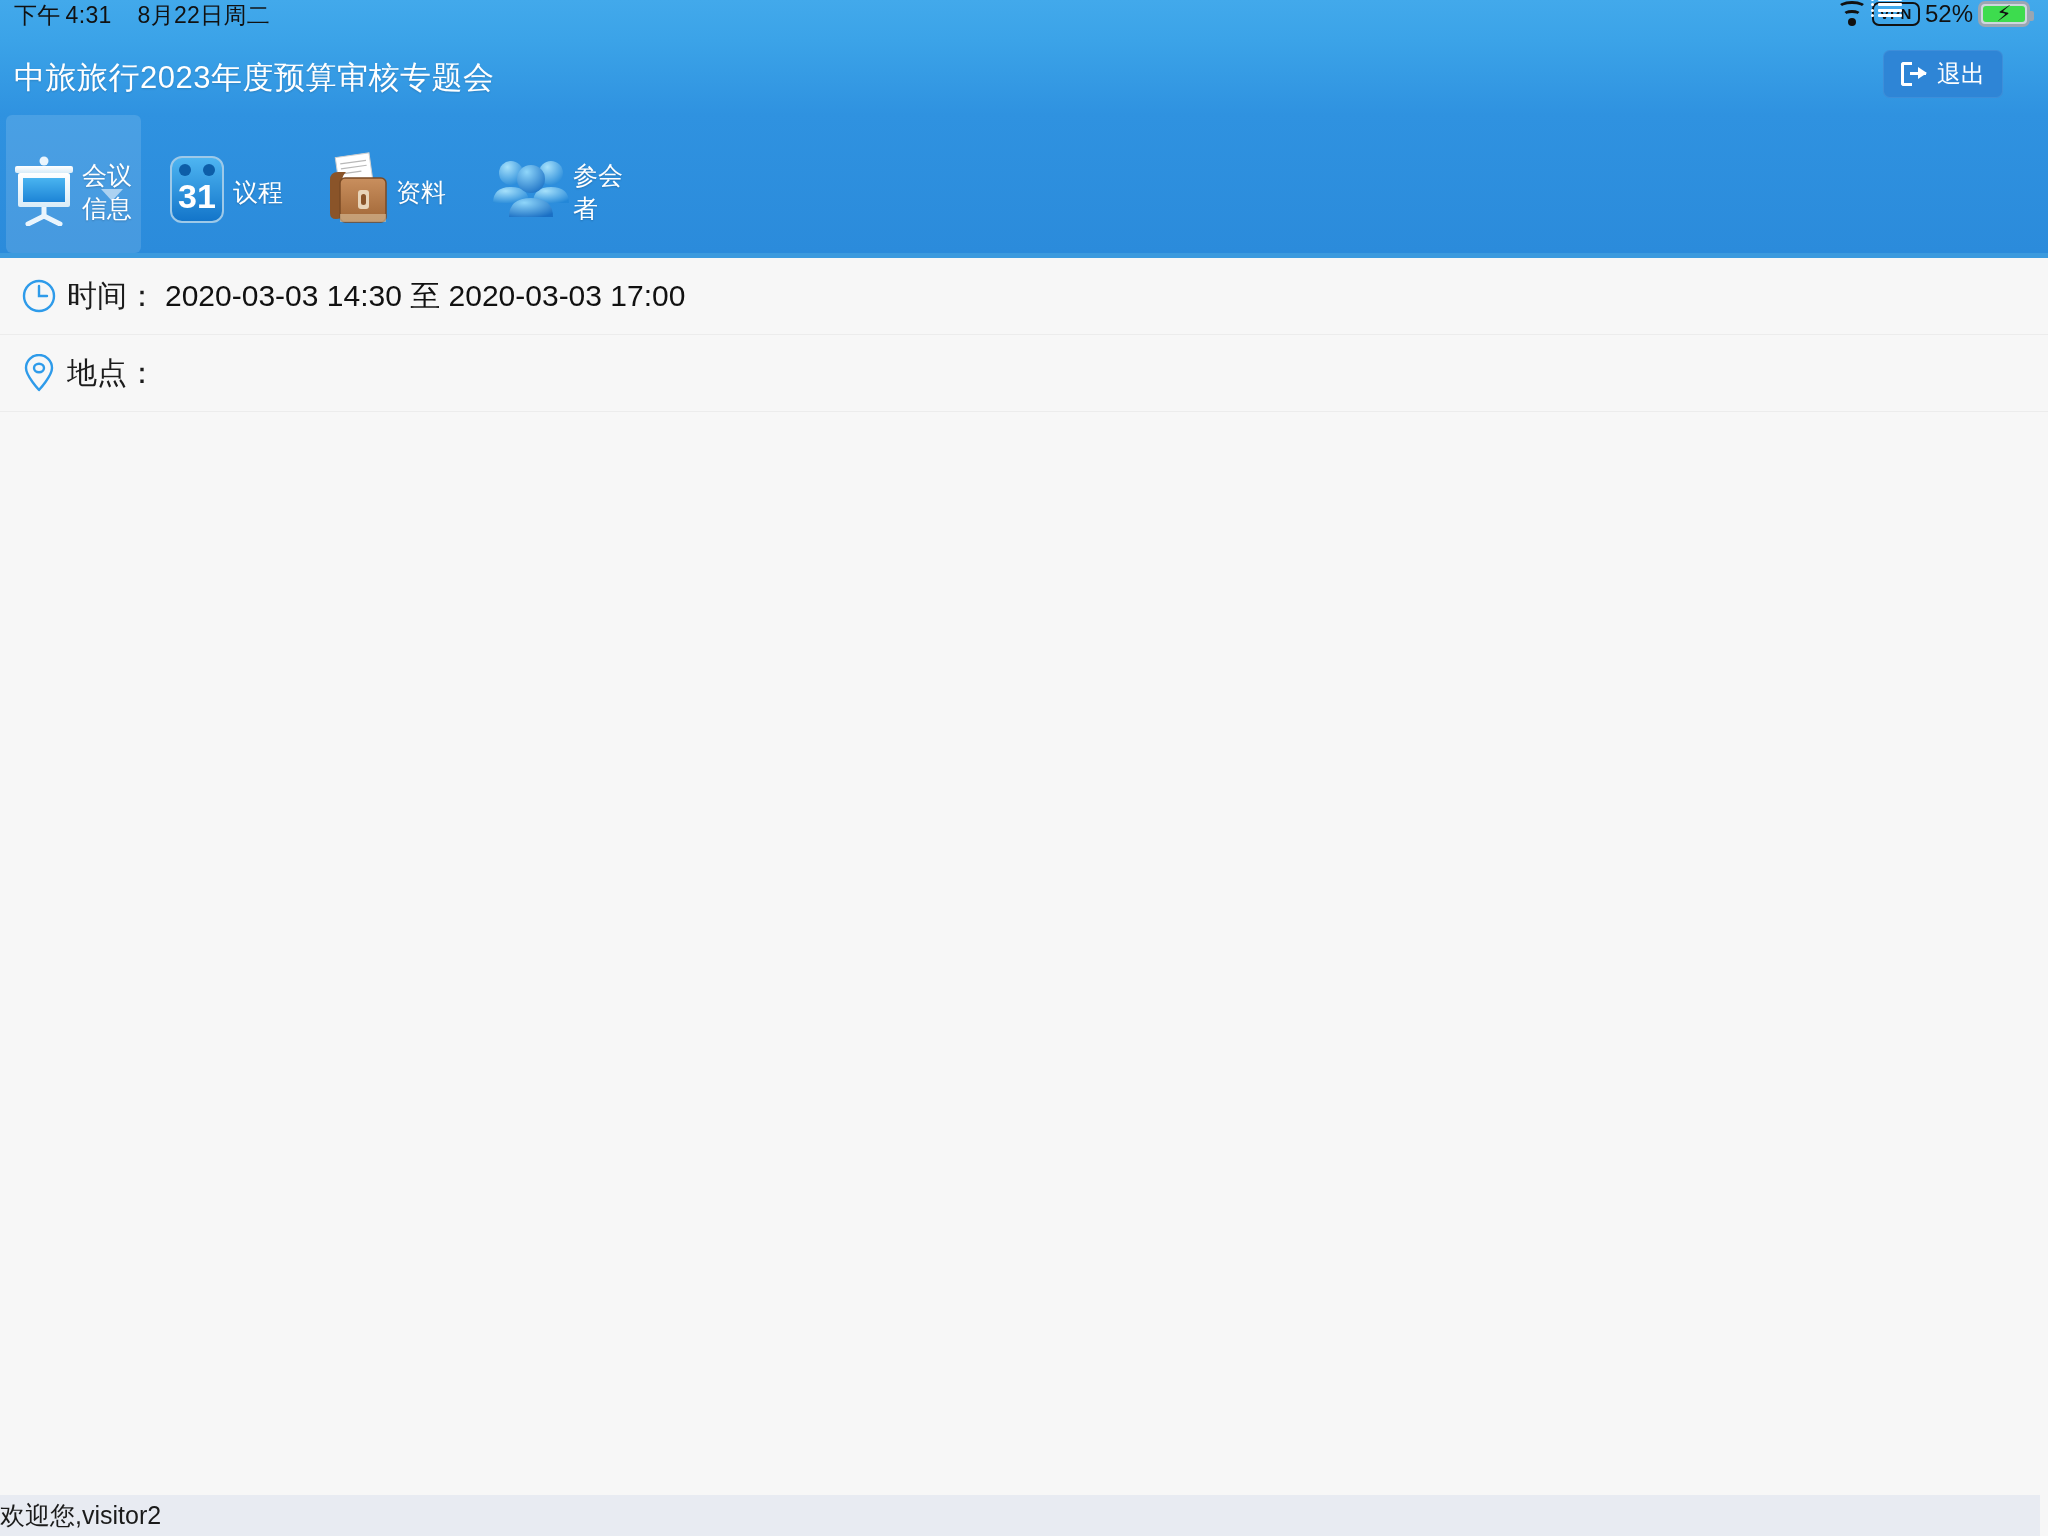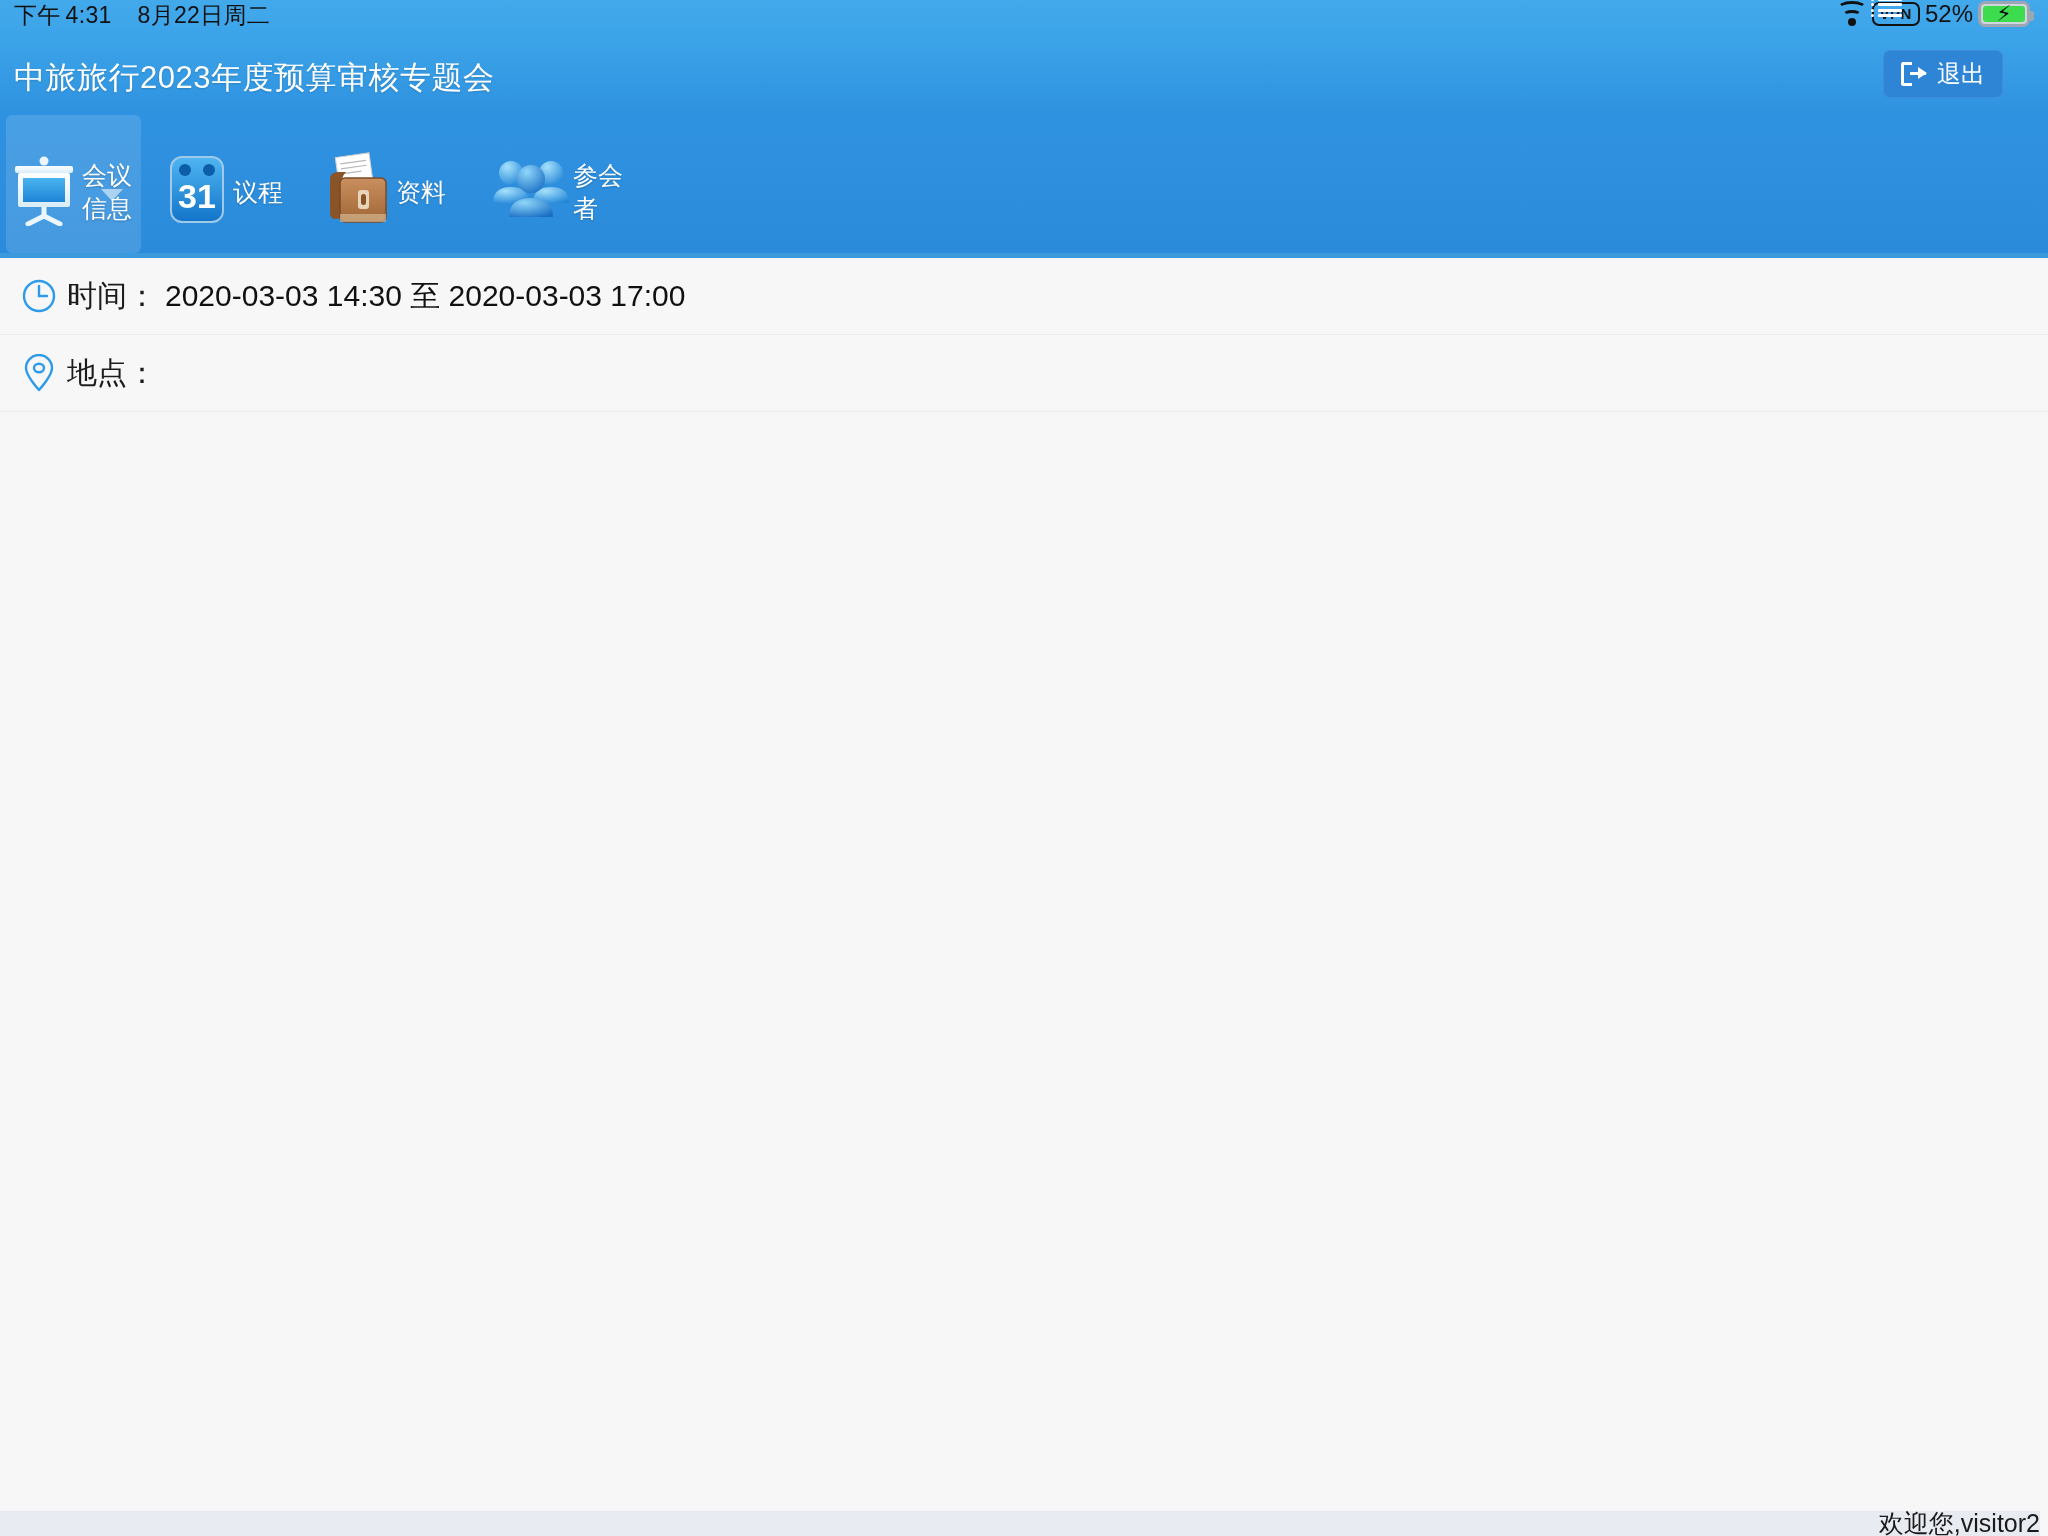--- a/index.html
+++ b/index.html
@@ -126,23 +126,23 @@
   }
   .row .r-ico{ width:44px; display:flex; align-items:center;
     justify-content:center; }
   .row .r-label{ font-size:30px; color:#1c1c1c; margin-left:6px;
     white-space:nowrap; }
   .row .r-value{ font-size:30px; color:#111; margin-left:8px; }
   .row .r-value.bold{ font-weight:bold; }
 
   
   .footer{
-    position:absolute; left:0; right:8px; bottom:0; height:25px;
+    position:absolute; left:0; right:8px; bottom:0; height:41px;
     background:#e8ebf2; display:flex; align-items:center;
-    justify-content:flex-end;
+    justify-content:flex-start;
   }
   .footer span{ font-size:25px; color:#1b1b1b; }
 </style>
 </head>
 <body>
 
 <div class="statusbar">
   <div class="sb-left">
     <div class="sb-time">
       <span>下午</span>

